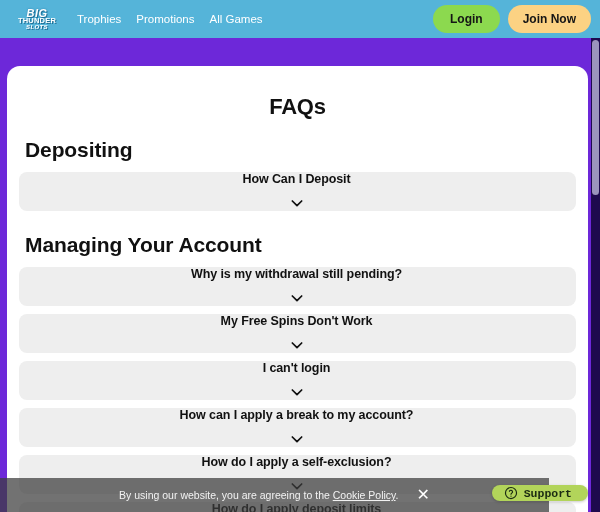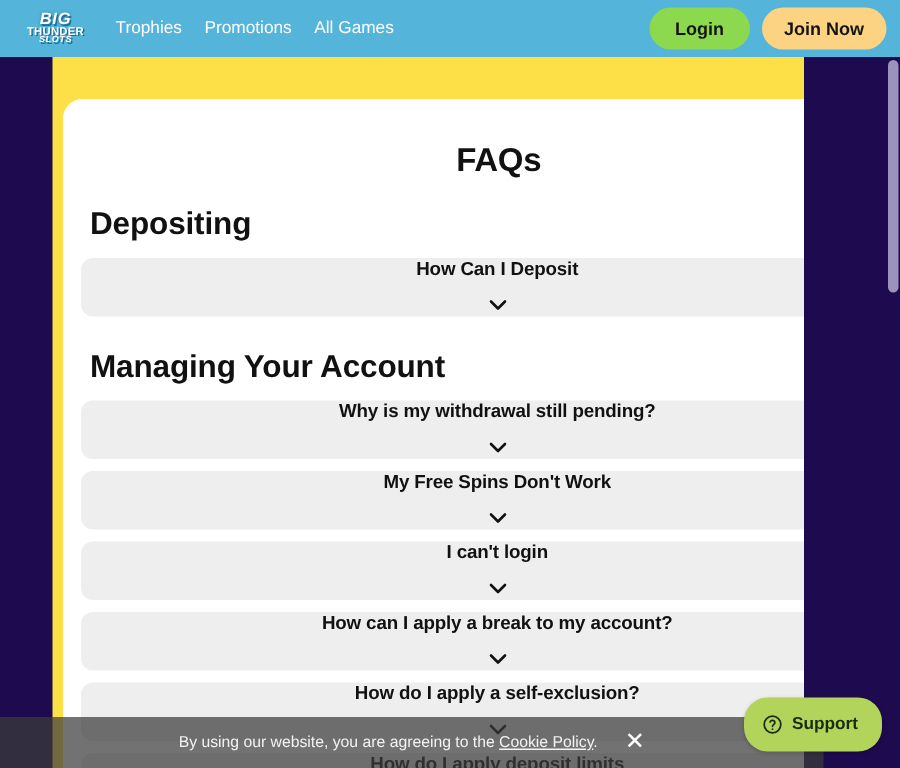--- a/index.html
+++ b/index.html
@@ -104,25 +104,24 @@
     border-radius: 16px;
     padding: 7px 15px;
     cursor: pointer;
     font-family: inherit;
   }
 
   
   #page-body {
     position: absolute;
     top: 38px; left: 0;
-    width: 501px;
+    width: 600px;
     height: 474px;
-    background: #fde047;
+    background: #6d28d9;
     overflow: hidden;
-    margin-left: 35px;
   }
 
   #faq-card {
     position: absolute;
     top: 28px;
     left: 7px;
     width: 581px;
     min-height: 500px;
     background: #ffffff;
     border-radius: 13px;
@@ -223,30 +222,31 @@
     line-height: 1;
     cursor: pointer;
     font-family: "Liberation Sans", sans-serif;
   }
 
   
   #support-widget {
     position: absolute;
     right: 12px;
     bottom: 11px;
-    height: 36px;
+    height: 16px;
     background: #b2d45a;
     border-radius: 16px;
     display: flex;
     align-items: center;
     gap: 6px;
     padding: 0 16px 0 12px;
     cursor: pointer;
     z-index: 50;
     box-shadow: 0 1px 3px rgba(0,0,0,0.22);
+    font-family: Liberation Mono, monospace;
   }
   #support-label {
     font-size: 11.5px;
     font-weight: 700;
     color: #1b2b12;
   }
   .q-icon {
     width: 14px; height: 14px;
     flex: 0 0 auto;
     display: block;

